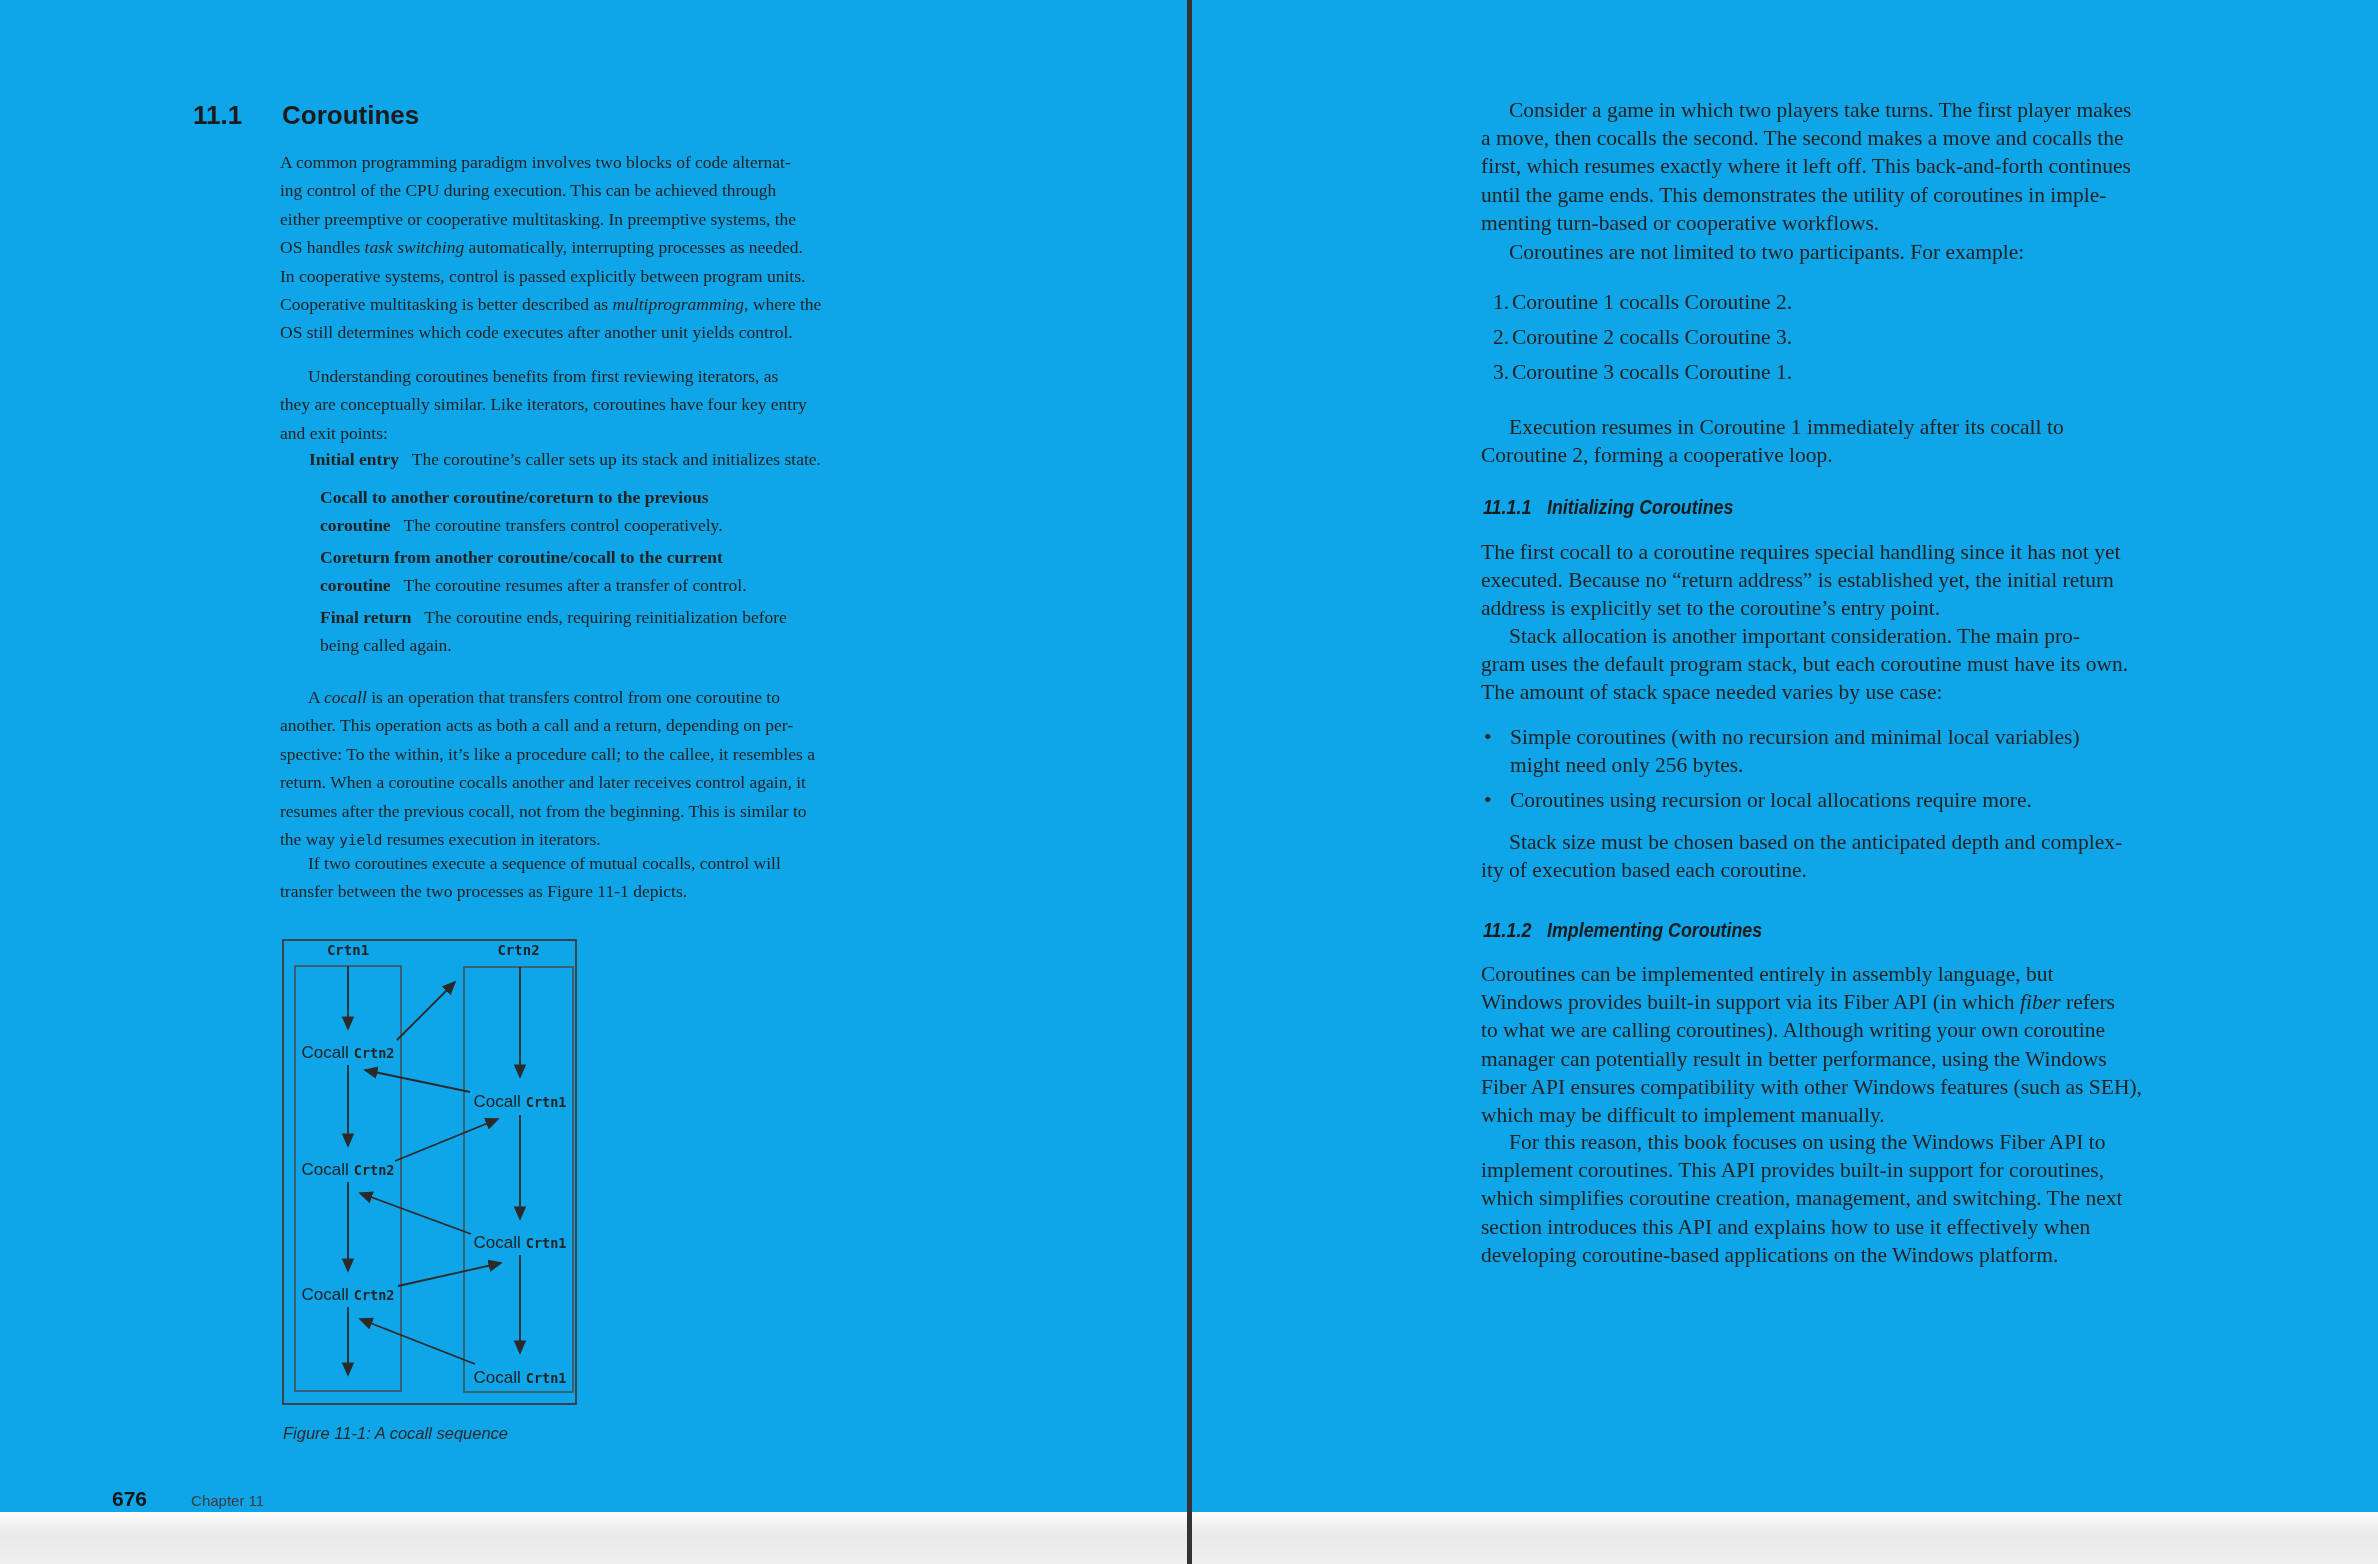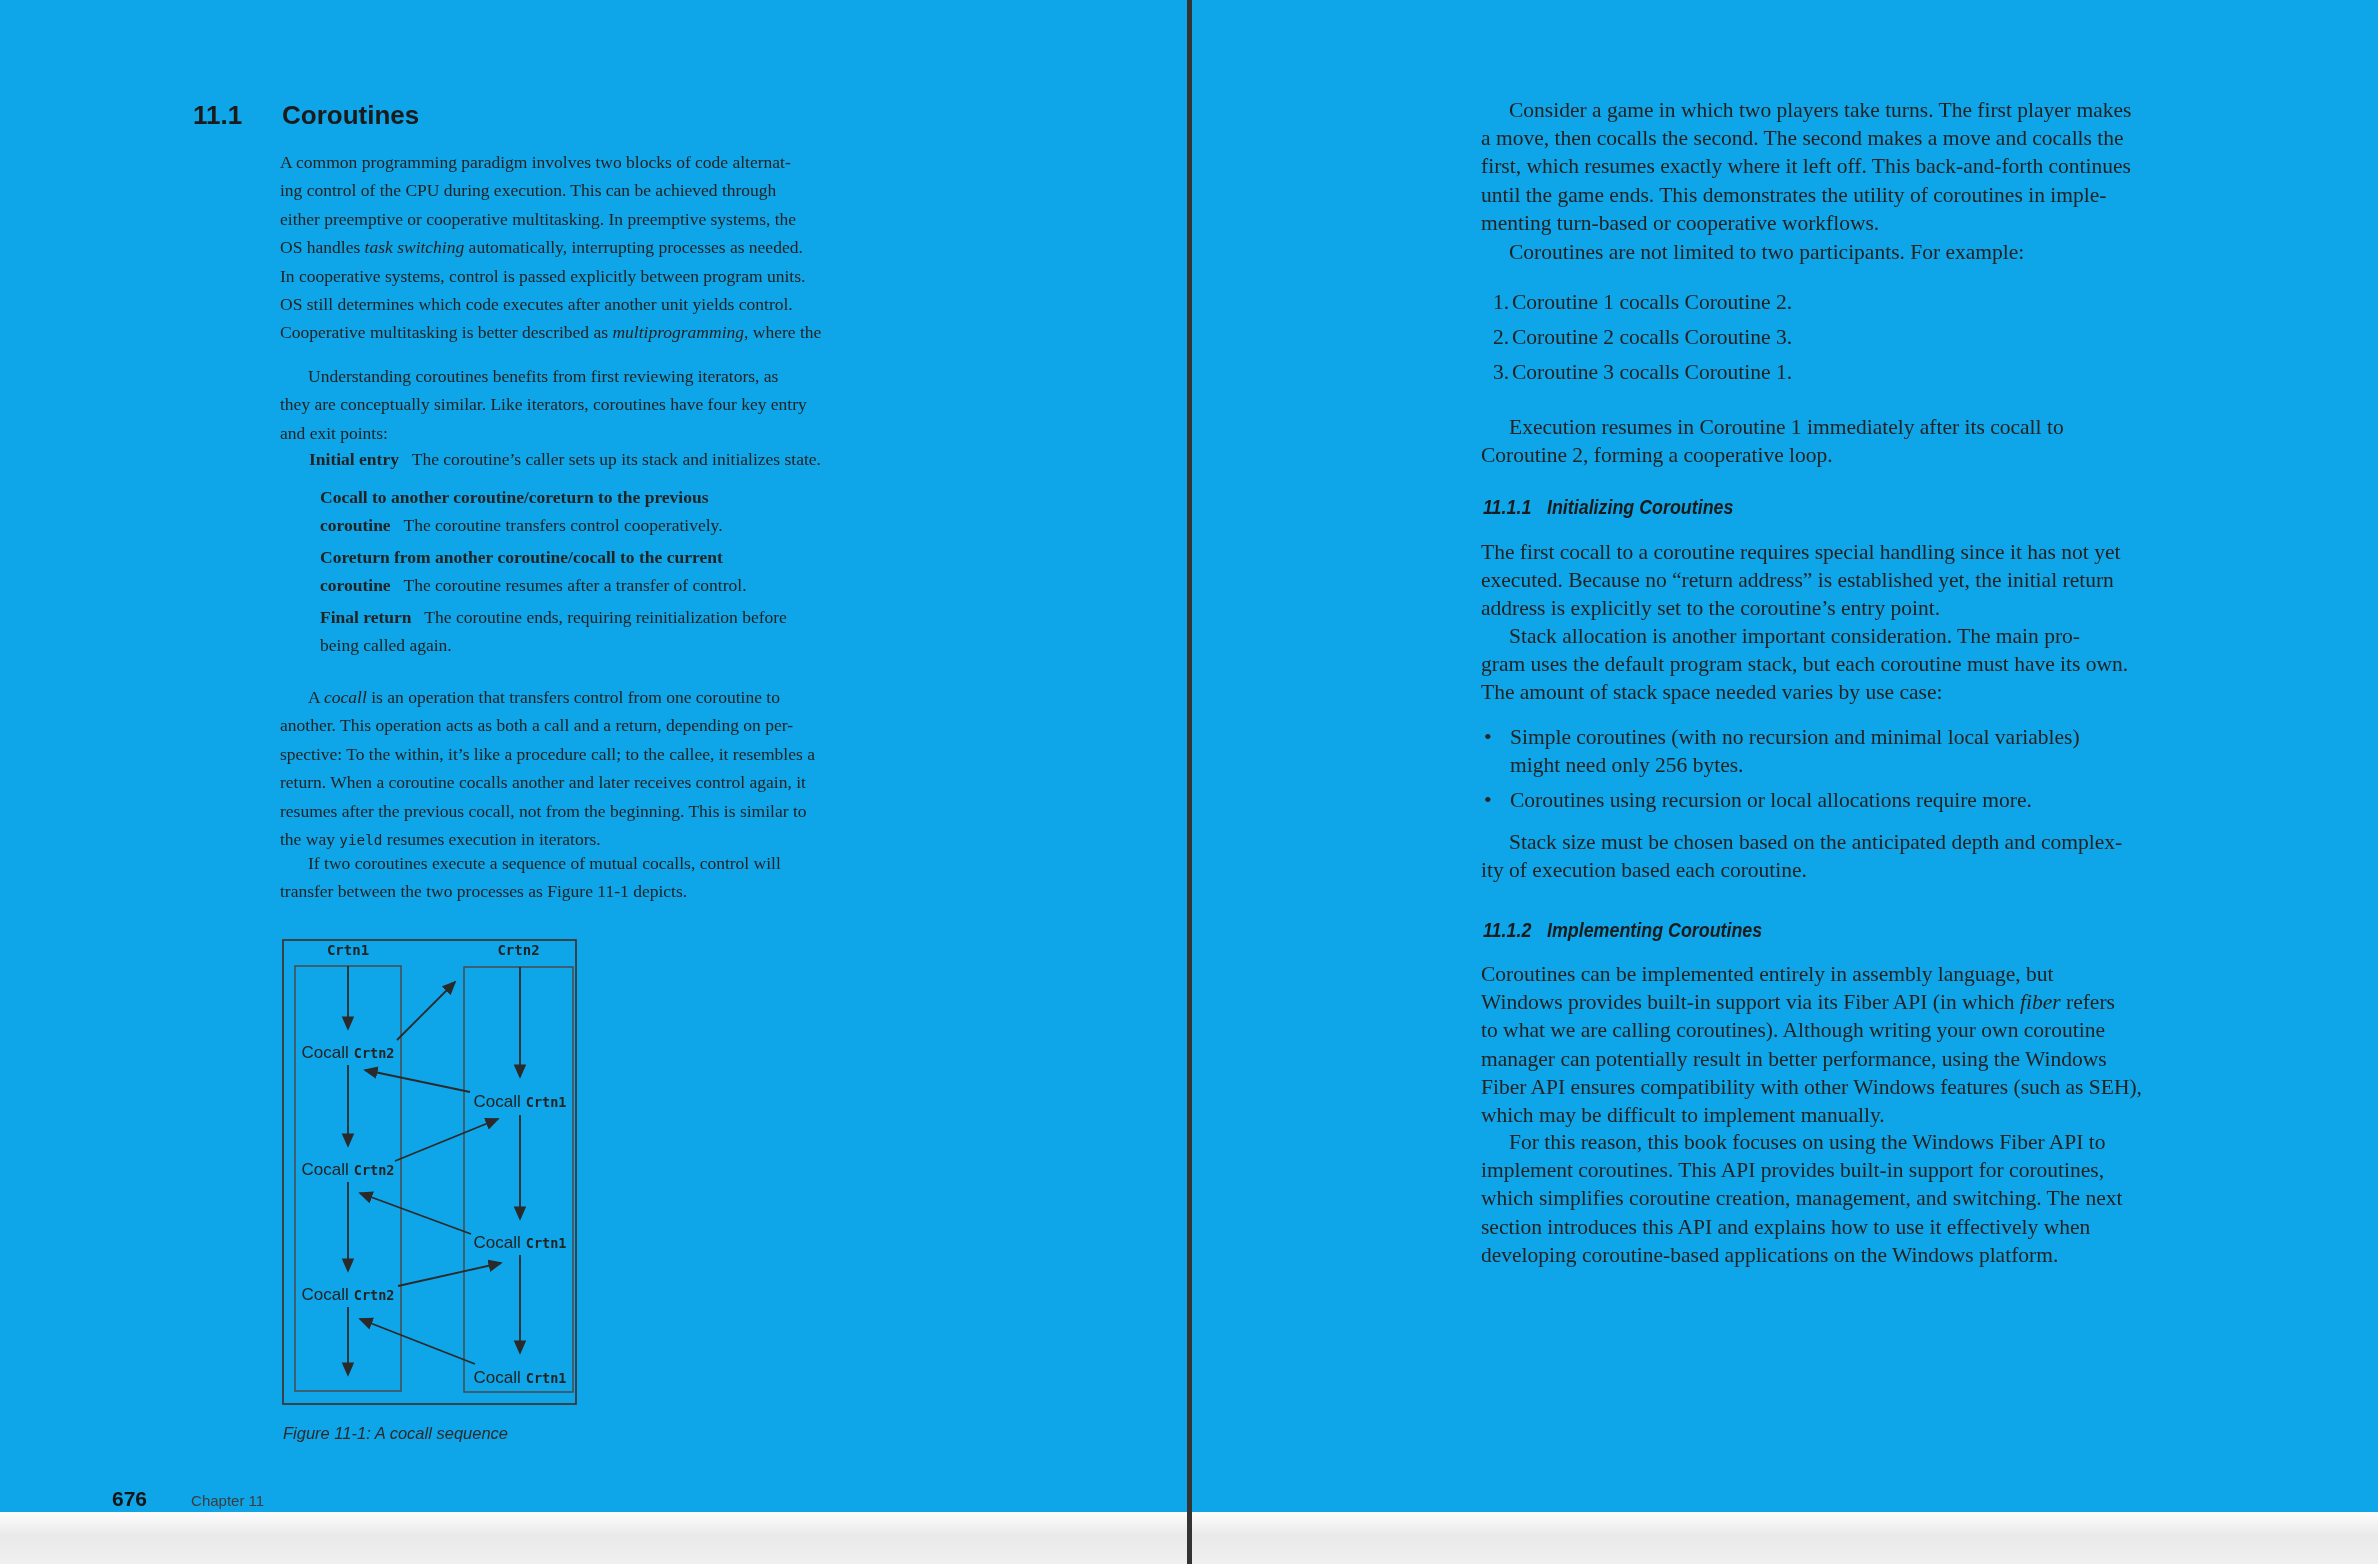--- a/index.html
+++ b/index.html
@@ -62,22 +62,22 @@
 
     <span class="h1num" style="left:193px">11.1</span>
     <span class="h1title" style="left:282px">Coroutines</span>
 
     <div class="blk body" style="left:280px;top:148px">
         <div class="ln">A common programming paradigm involves two blocks of code alternat-</div>
         <div class="ln">ing control of the CPU during execution. This can be achieved through</div>
         <div class="ln">either preemptive or cooperative multitasking. In preemptive systems, the</div>
         <div class="ln">OS handles <span class="s-i">task switching</span> automatically, interrupting processes as needed.</div>
         <div class="ln">In cooperative systems, control is passed explicitly between program units.</div>
+        <div class="ln">Cooperative multitasking is better described as <span class="s-i">multiprogramming</span>, where the</div>
         <div class="ln">OS still determines which code executes after another unit yields control.</div>
-        <div class="ln">Cooperative multitasking is better described as <span class="s-i">multiprogramming</span>, where the</div>
       </div>
     <div class="blk body indent" style="left:280px;top:362px">
         <div class="ln">Understanding coroutines benefits from first reviewing iterators, as</div>
         <div class="ln">they are conceptually similar. Like iterators, coroutines have four key entry</div>
         <div class="ln">and exit points:</div>
       </div>
 
     <div class="blk body def" style="left:309px;top:445px">
         <div class="ln"><span class="s-b">Initial entry</span>   The coroutine’s caller sets up its stack and initializes state.</div>
       </div>

